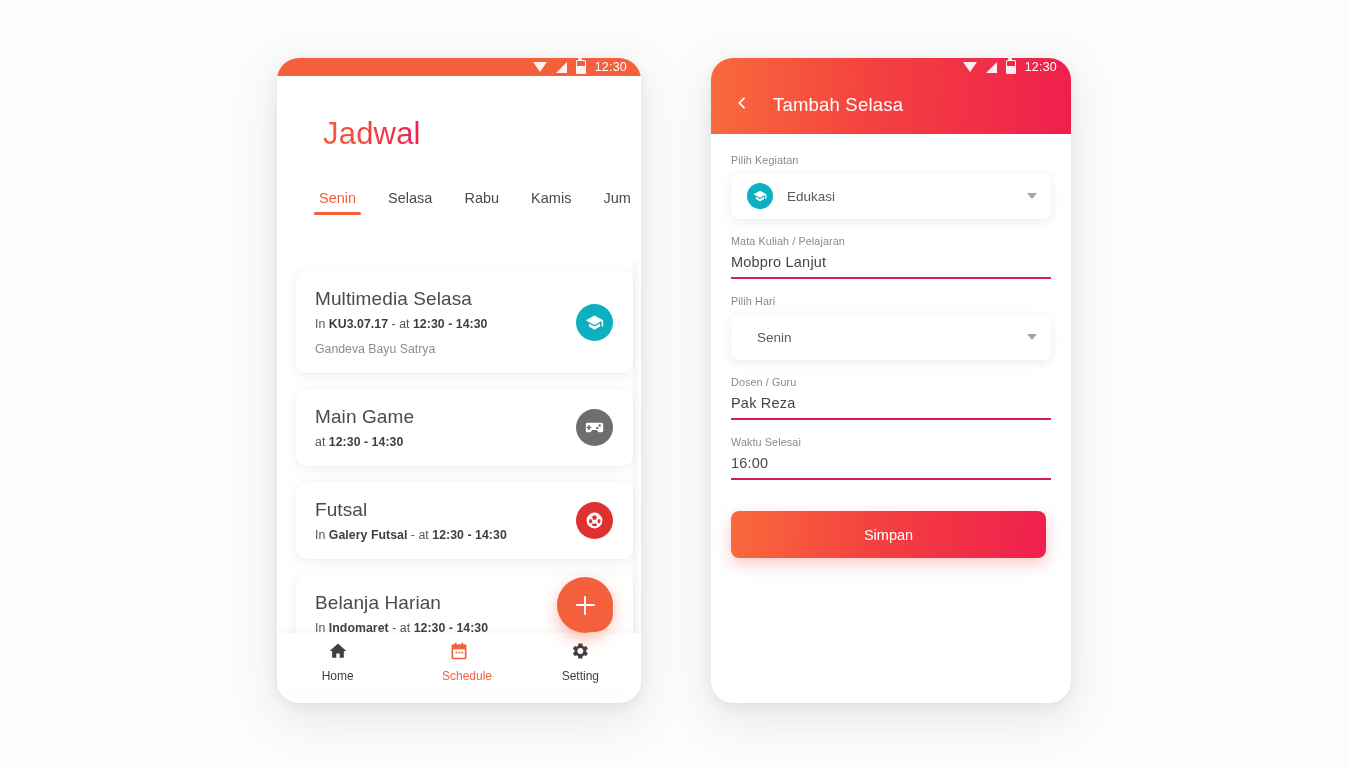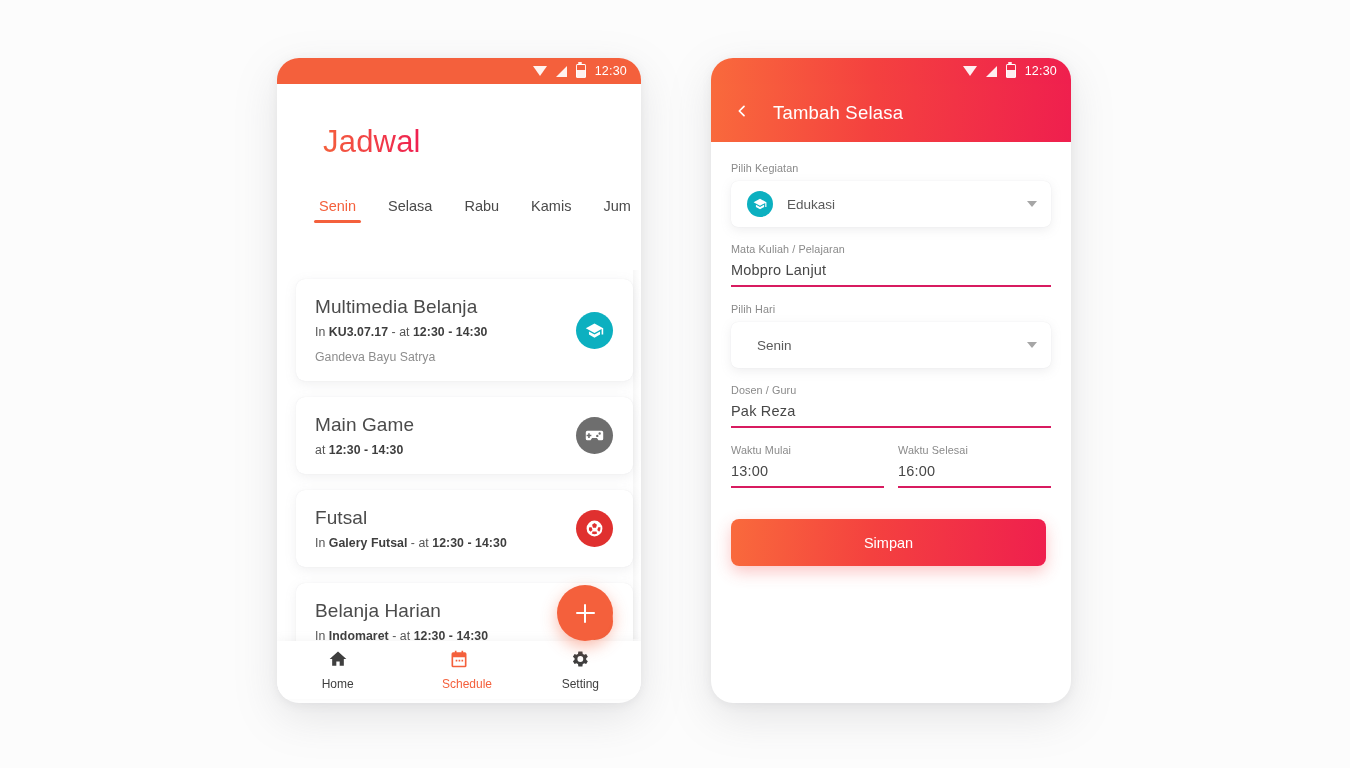--- a/index.html
+++ b/index.html
@@ -18,21 +18,21 @@
     background:#ffffff;
     border-radius:22px;
     overflow:hidden;
     box-shadow:0 14px 44px rgba(120,120,130,.18), 0 2px 10px rgba(120,120,130,.10);
   }
   .phone-left{left:277px;top:58px;width:364px;height:645px;}
   .phone-right{left:711px;top:58px;width:360px;height:645px;}
 
   
   .statusbar{
-    height:26px;display:flex;align-items:center;justify-content:flex-end;
+    height:18px;display:flex;align-items:center;justify-content:flex-end;
     padding-right:14px;gap:9px;
   }
   .sb-left{background:#f4603c;}
   .sb-time{color:#fff;font-size:12.5px;letter-spacing:.2px;}
   .ic-wifi{width:0;height:0;border-left:7px solid transparent;border-right:7px solid transparent;border-top:10px solid rgba(255,255,255,.92);}
   .ic-signal{width:0;height:0;border-left:11px solid transparent;border-bottom:11px solid rgba(255,255,255,.92);}
   .ic-batt{width:8px;height:12px;border:1.6px solid rgba(255,255,255,.92);border-radius:1.5px;position:relative;background:linear-gradient(to top,rgba(255,255,255,.92) 60%,transparent 60%);}
   .ic-batt::after{content:"";position:absolute;top:-3px;left:1.5px;width:4px;height:2px;background:rgba(255,255,255,.92);border-radius:1px;}
 
   
@@ -166,21 +166,21 @@
         <div class="tab">Selasa</div>
         <div class="tab">Rabu</div>
         <div class="tab">Kamis</div>
         <div class="tab">Jum</div>
       </div>
 
       <div class="cards">
 
         <div class="card">
           <div class="card-main">
-            <div class="card-title">Multimedia Belanja</div>
+            <div class="card-title">Multimedia Selasa</div>
             <div class="card-meta"><span>In </span><b>KU3.07.17</b><span> - at </span><b>12:30 - 14:30</b></div>
             <div class="card-sub">Gandeva Bayu Satrya</div>
           </div>
           <div class="badge" style="background:#0cb0c0">
             <svg viewBox="0 0 24 24">
                 <path d="M12 3 1 9l11 6 9-4.91V17h2V9L12 3zM5 13.18v4L12 21l7-3.82v-4L12 17l-7-3.82z"></path>
               </svg>
           </div>
         </div>
 
@@ -301,26 +301,20 @@
       <div class="fgroup">
         <div class="flabel">Dosen / Guru</div>
         <div class="tfield">
           <div class="tval">Pak Reza</div>
         </div>
       </div>
 
 
       <div class="row2">
         <div class="fgroup">
-          <div class="flabel">Waktu Mulai</div>
-          <div class="tfield">
-            <div class="tval">13:00</div>
-          </div>
-        </div>
-        <div class="fgroup">
           <div class="flabel">Waktu Selesai</div>
           <div class="tfield">
             <div class="tval">16:00</div>
           </div>
         </div>
       </div>
 
       <div class="savebtn">Simpan</div>
 
     </div>

